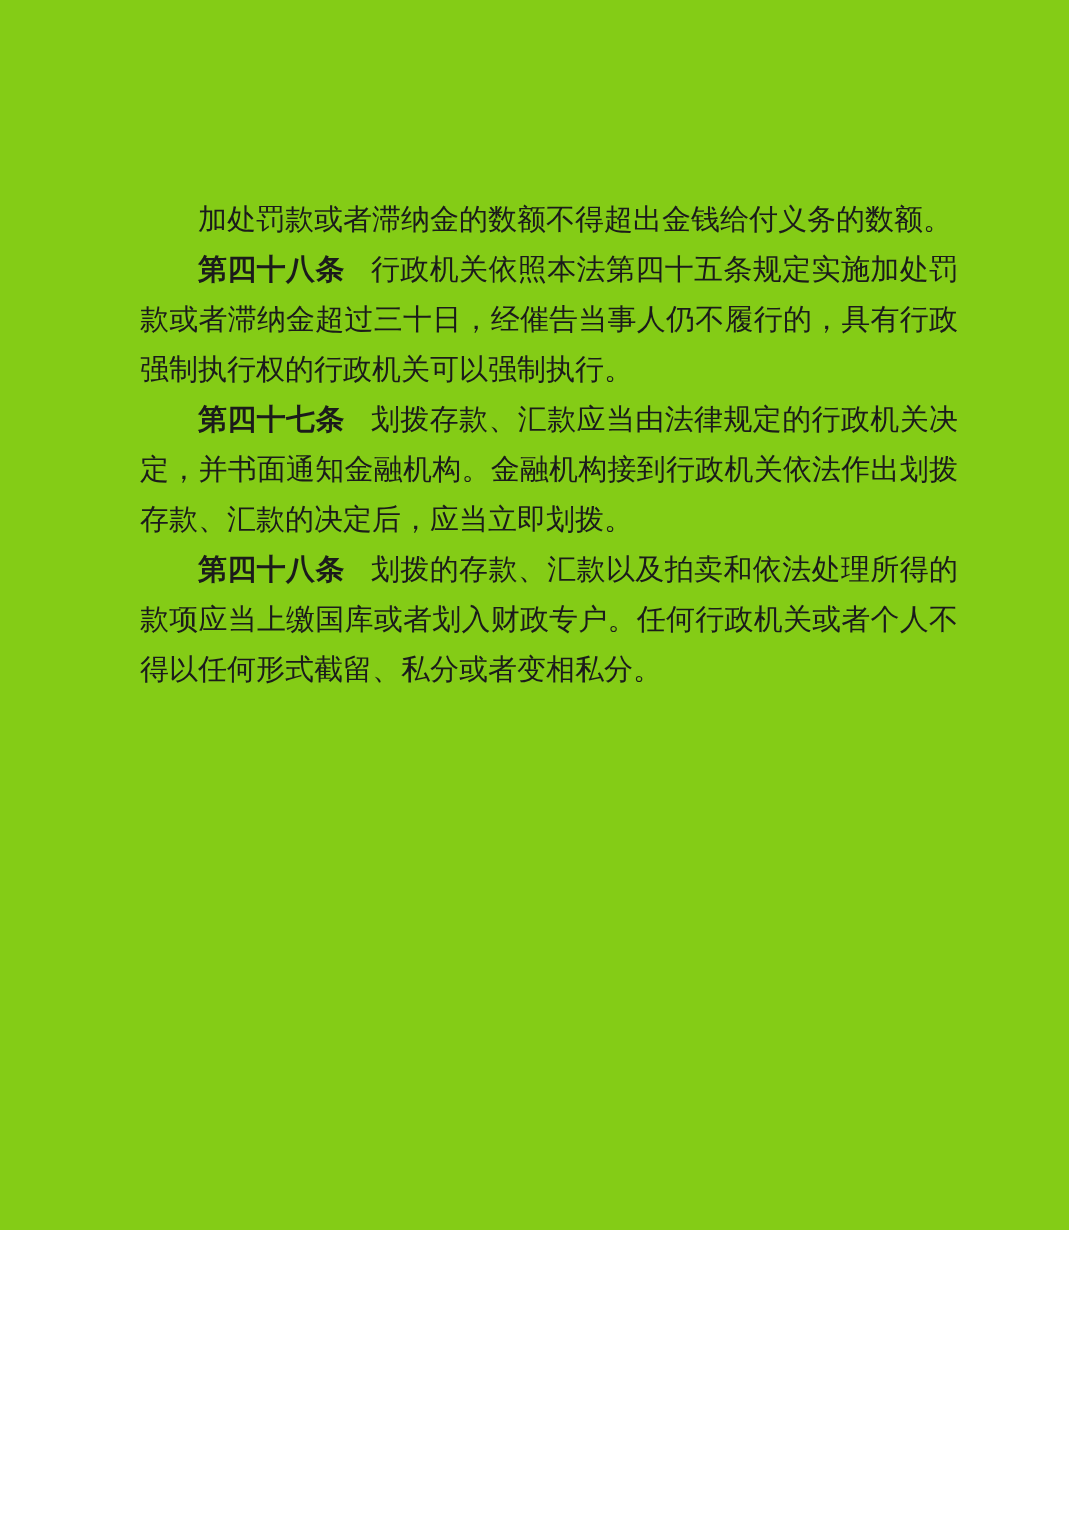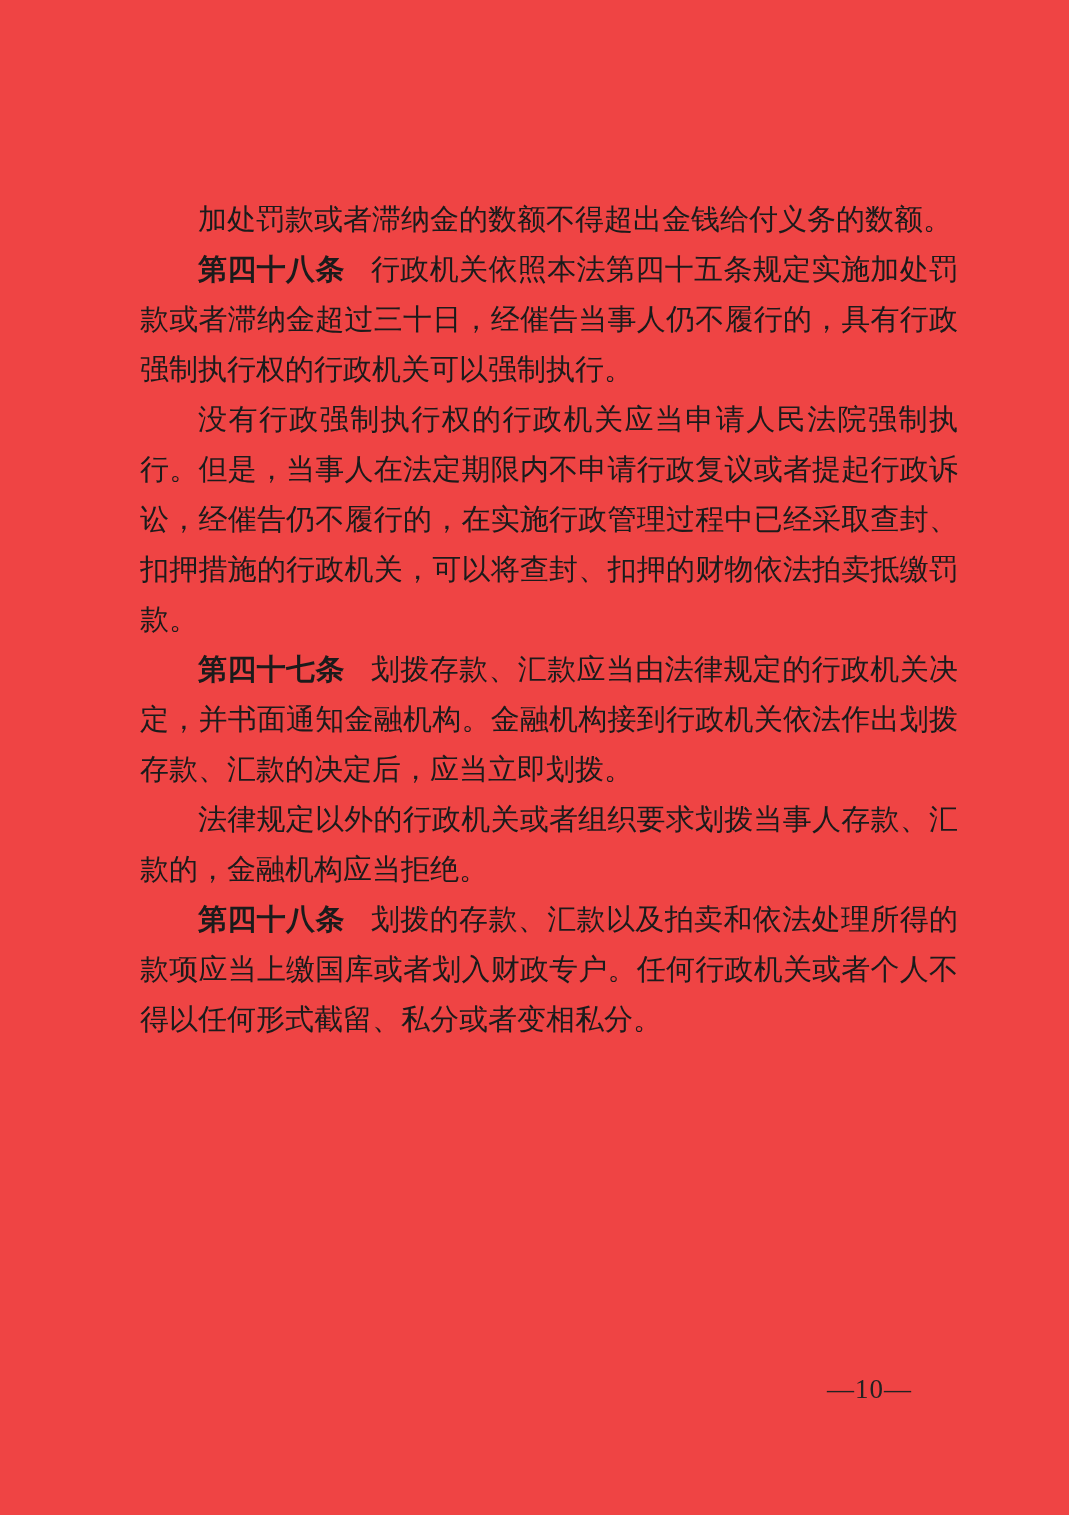--- a/index.html
+++ b/index.html
@@ -3,22 +3,22 @@
 <meta charset="utf-8">
 <style>
   html, body {
     margin: 0;
     padding: 0;
     background: #ffffff;
   }
   .page {
     position: relative;
     width: 1069px;
-    height: 1515px;
-    background: #ef4444;
+    height: 1230px;
+    background: #84cc16;
     font-family: "Liberation Serif", "DejaVu Serif", serif;
     color: #1b1b1b;
     overflow: hidden;
   }
   .content {
     position: absolute;
     left: 140px;
     top: 194px;
     width: 818px;
     font-size: 29px;
@@ -50,25 +50,23 @@
 <body>
 
 <div class="page">
   <div class="content">
 
     <p><span>加处罚款或者滞纳金的数额不得超出金钱给付义务的数额。</span></p>
 
     <p><b class="art">第四十八条</b><span>行政机关依照本法第四十五条规定实施加处罚款或者滞纳金超过三十日，经催告当事人仍不履行的，具有行政强制执行权的行政机关可以强制执行。</span></p>
 
 
-    <p><span>没有行政强制执行权的行政机关应当申请人民法院强制执行。但是，当事人在法定期限内不申请行政复议或者提起行政诉讼，经催告仍不履行的，在实施行政管理过程中已经采取查封、扣押措施的行政机关，可以将查封、扣押的财物依法拍卖抵缴罚款。</span></p>
 
     <p><b class="art">第四十七条</b><span>划拨存款、汇款应当由法律规定的行政机关决定，并书面通知金融机构。金融机构接到行政机关依法作出划拨存款、汇款的决定后，应当立即划拨。</span></p>
 
-    <p><span>法律规定以外的行政机关或者组织要求划拨当事人存款、汇款的，金融机构应当拒绝。</span></p>
 
 
     <p><b class="art">第四十八条</b><span>划拨的存款、汇款以及拍卖和依法处理所得的款项应当上缴国库或者划入财政专户。任何行政机关或者个人不得以任何形式截留、私分或者变相私分。</span></p>
 
   </div>
 
   <div class="pageno">—10—</div>
 </div>
 
 </body></html>

